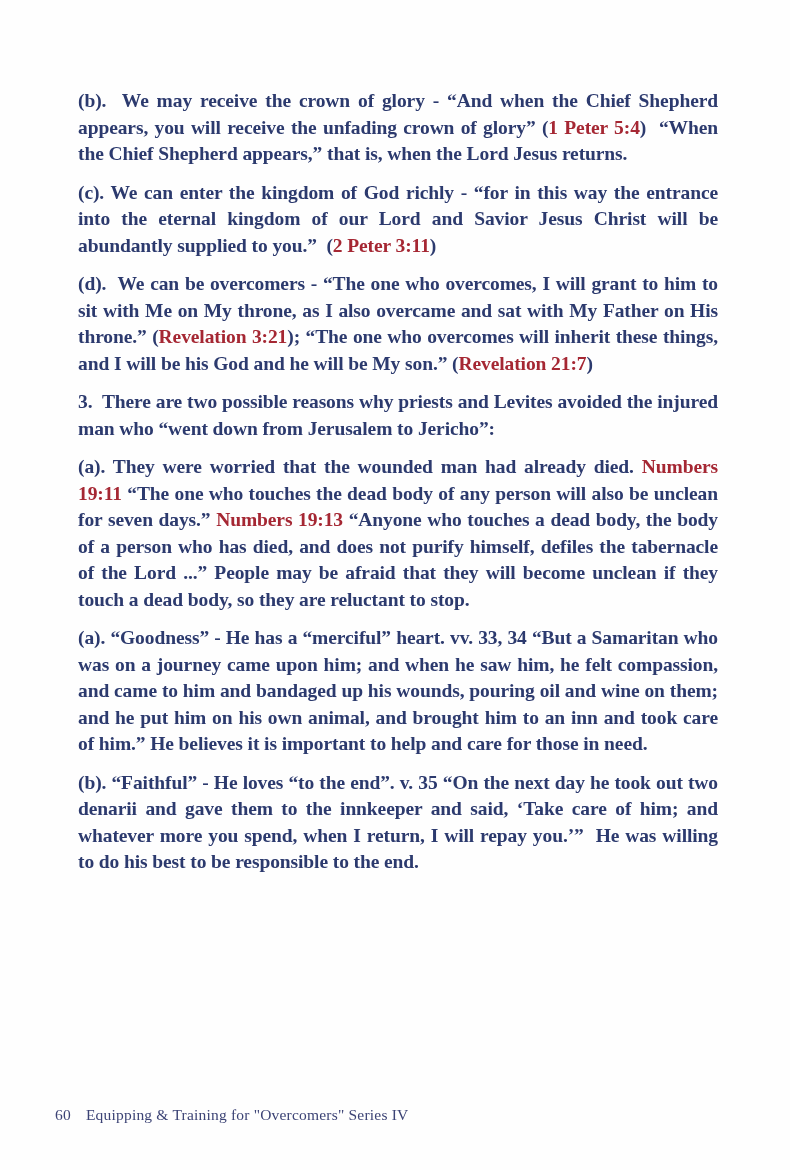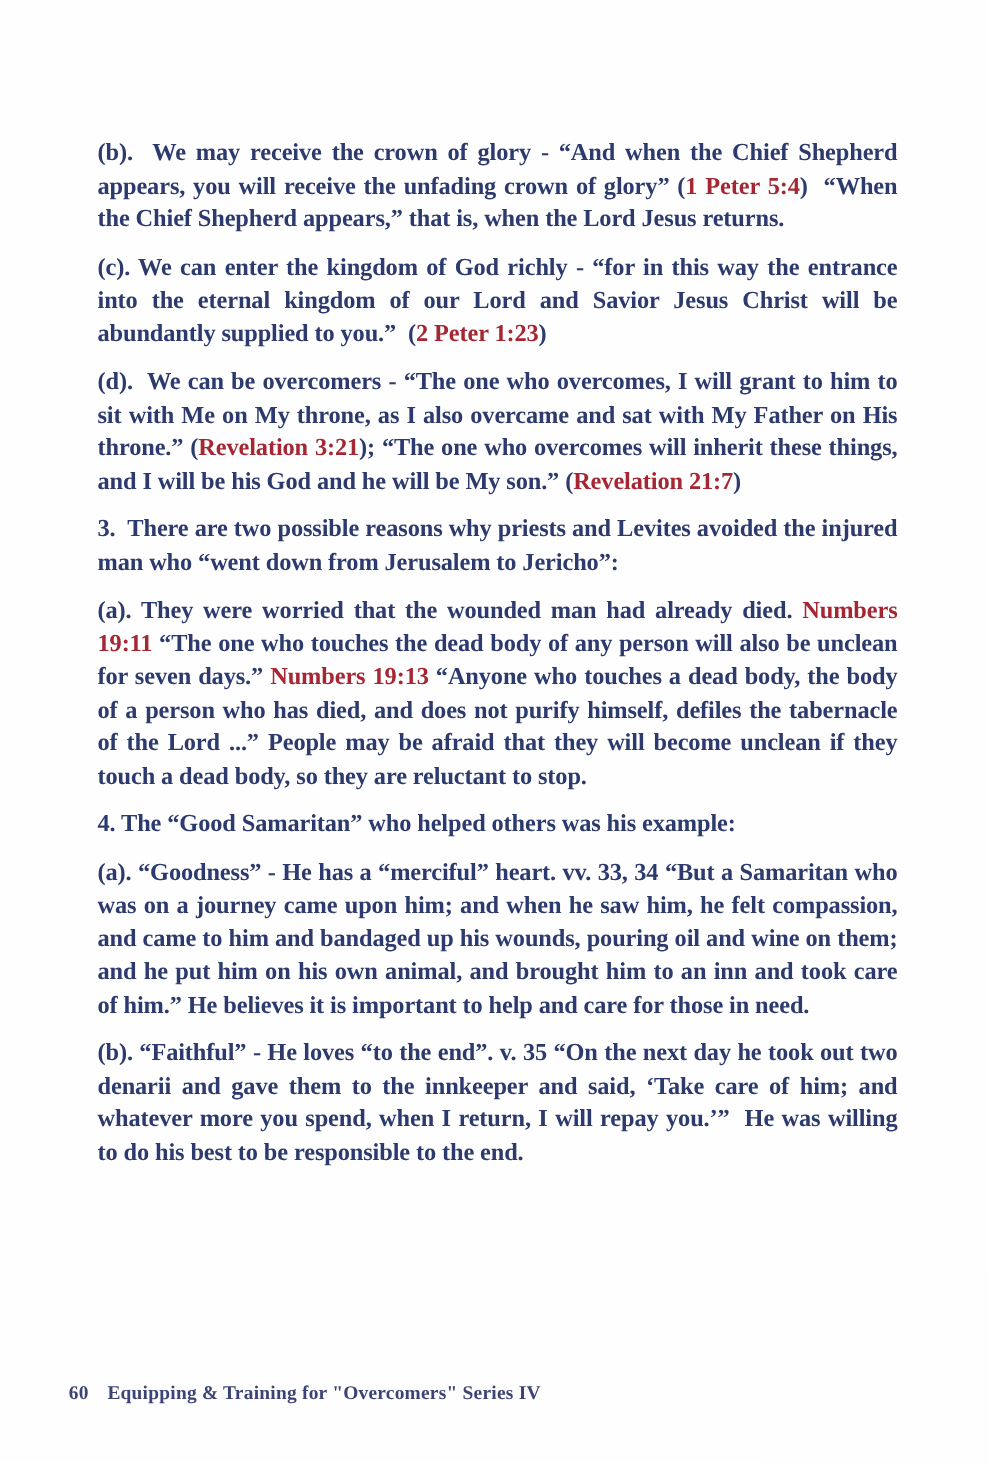--- a/index.html
+++ b/index.html
@@ -7,59 +7,58 @@
     position: relative;
     width: 790px;
     height: 1170px;
     background: #fefefe;
     overflow: hidden;
     font-family: "Liberation Serif", serif;
   }
   .doc-body {
     position: absolute;
     left: 78px;
-    top: 110px;
+    top: 88px;
     width: 640px;
   }
   .para {
     margin: 0 0 12px 0;
     font-size: 19.5px;
     line-height: 26.5px;
     font-weight: bold;
     color: var(--body-color, #2c3a6e);
     text-align: justify;
     letter-spacing: -0.1px;
   }
   .ref {
     color: var(--ref-color, #a52733);
   }
   .footer {
     position: absolute;
     left: 55px;
     top: 1106px;
     font-size: 15.5px;
-    font-weight: bold;
+    font-weight: normal;
     color: var(--footer-color, #3c4375);
     letter-spacing: 0.2px;
   }
   .footer .page-num { margin-right: 15px; }
 </style>
 </head>
 <body>
 
 <div class="page">
 
   <div class="doc-body" id="doc-body">
 
   <p class="para"><span>(b).&nbsp; We may receive the crown of glory - “And when the Chief Shepherd appears, you will receive the unfading crown of glory” (</span><span class="ref">1 Peter 5:4</span><span>)&nbsp; “When the Chief Shepherd appears,” that is, when the Lord Jesus returns.</span></p>
-      <p class="para"><span>(c). We can enter the kingdom of God richly - “for in this way the entrance into the eternal kingdom of our Lord and Savior Jesus Christ will be abundantly supplied to you.”&nbsp; (</span><span class="ref">2 Peter 1:23</span><span>)</span></p>
+      <p class="para"><span>(c). We can enter the kingdom of God richly - “for in this way the entrance into the eternal kingdom of our Lord and Savior Jesus Christ will be abundantly supplied to you.”&nbsp; (</span><span class="ref">2 Peter 3:11</span><span>)</span></p>
       <p class="para"><span>(d).&nbsp; We can be overcomers - “The one who overcomes, I will grant to him to sit with Me on My throne, as I also overcame and sat with My Father on His throne.” (</span><span class="ref">Revelation 3:21</span><span>); “The one who overcomes will inherit these things, and I will be his God and he will be My son.” (</span><span class="ref">Revelation 21:7</span><span>)</span></p>
       <p class="para"><span>3.&nbsp; There are two possible reasons why priests and Levites avoided the injured man who “went down from Jerusalem to Jericho”:</span></p>
       <p class="para"><span>(a). They were worried that the wounded man had already died. </span><span class="ref">Numbers 19:11</span><span> “The one who touches the dead body of any person will also be unclean for seven days.” </span><span class="ref">Numbers 19:13</span><span> “Anyone who touches a dead body, the body of a person who has died, and does not purify himself, defiles the tabernacle of the Lord ...” People may be afraid that they will become unclean if they touch a dead body, so they are reluctant to stop.</span></p>
-      <p class="para"><span>4. The “Good Samaritan” who helped others was his example:</span></p>
       <p class="para"><span>(a). “Goodness” - He has a “merciful” heart. vv. 33, 34 “But a Samaritan who was on a journey came upon him; and when he saw him, he felt compassion, and came to him and bandaged up his wounds, pouring oil and wine on them; and he put him on his own animal, and brought him to an inn and took care of him.” He believes it is important to help and care for those in need.</span></p>
       <p class="para"><span>(b). “Faithful” - He loves “to the end”. v. 35 “On the next day he took out two denarii and gave them to the innkeeper and said, ‘Take care of him; and whatever more you spend, when I return, I will repay you.’”&nbsp; He was willing to do his best to be responsible to the end.</span></p>
     </div>
 
   <div class="footer">
     <span class="page-num">60</span><span>Equipping &amp; Training for "Overcomers" Series IV</span>
   </div>
 
 </div>
 

